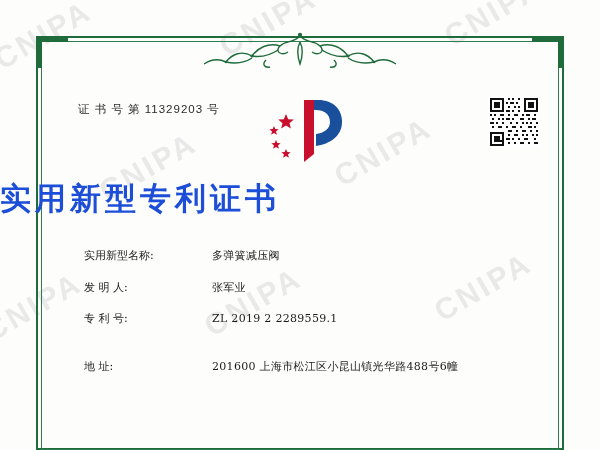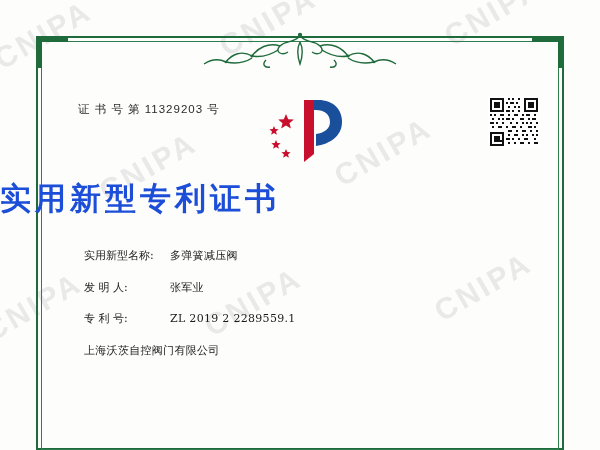--- a/index.html
+++ b/index.html
@@ -134,20 +134,21 @@
     top: 248px;
     right: 60px;
   }
   .field-row {
     display: flex;
     align-items: baseline;
     margin-bottom: 16.5px;
     font-size: 11.5px;
     color: #1c1c1c;
     white-space: nowrap;
+    gap: 42px;
   }
   .field-label {
     width: 86px;
     flex: 0 0 86px;
     letter-spacing: 0px;
     font-family: "DejaVu Serif", serif;
     font-size: 11px;
   }
   .field-value {
     font-family: "DejaVu Serif", serif;
@@ -308,17 +309,20 @@
     </div>
     <div class="field-row">
       <span class="field-label">发 明 人:</span>
       <span class="field-value">张军业</span>
     </div>
     <div class="field-row">
       <span class="field-label">专 利 号:</span>
       <span class="field-value">ZL 2019 2 2289559.1</span>
     </div>
     <div class="field-row">
-      <span class="field-value">上海沃茨自控阀门有限公司</span>
+    </div>
+    <div class="field-row">
+      <span class="field-label">地      址:</span>
+      <span class="field-value">201600 上海市松江区小昆山镇光华路488号6幢</span>
     </div>
   </div>
 
 </div>
 
 </body></html>

